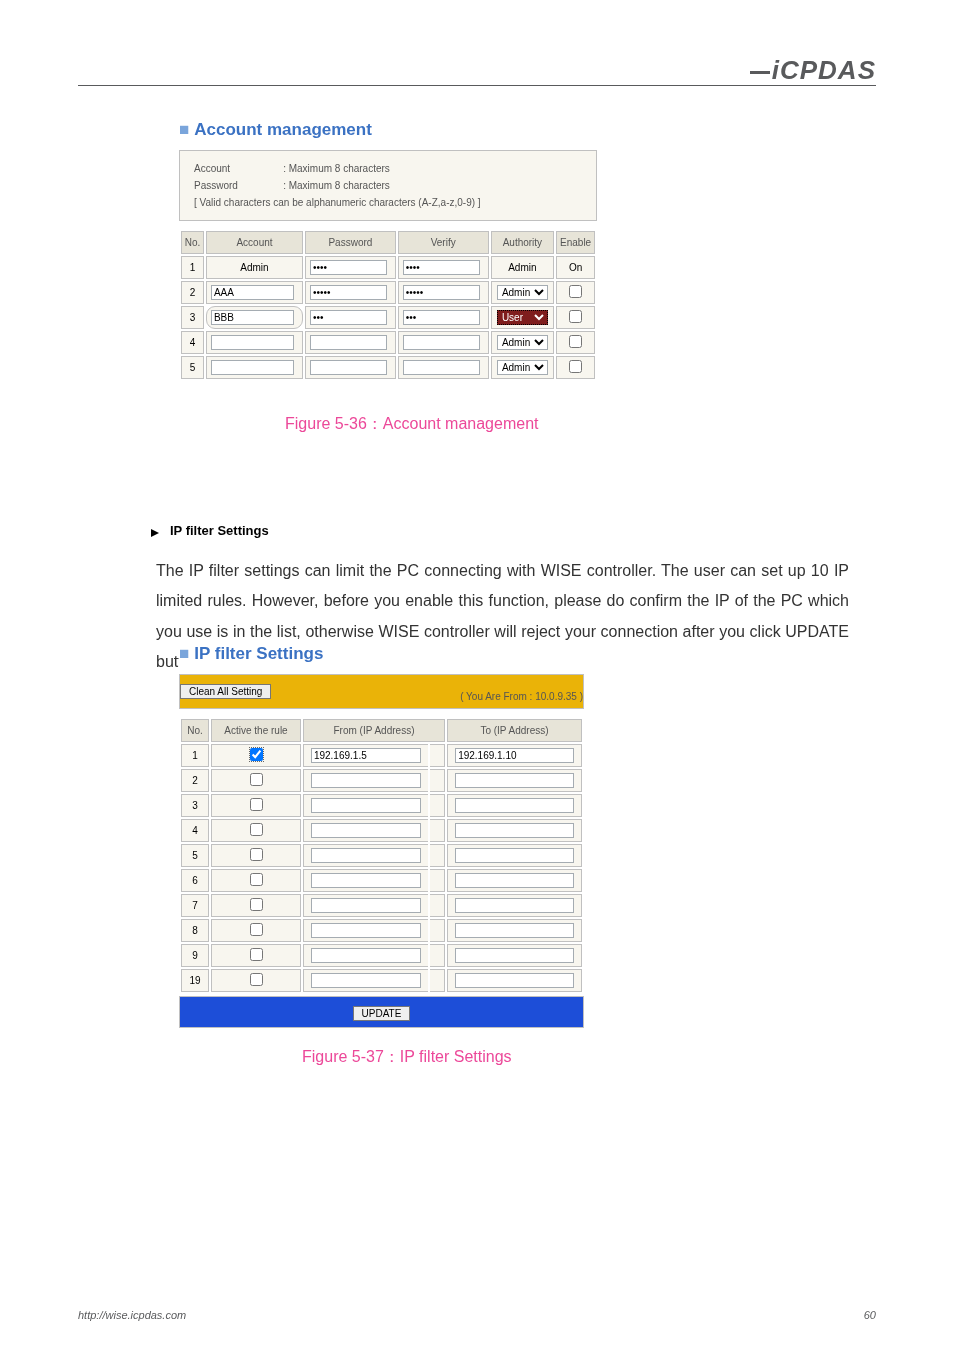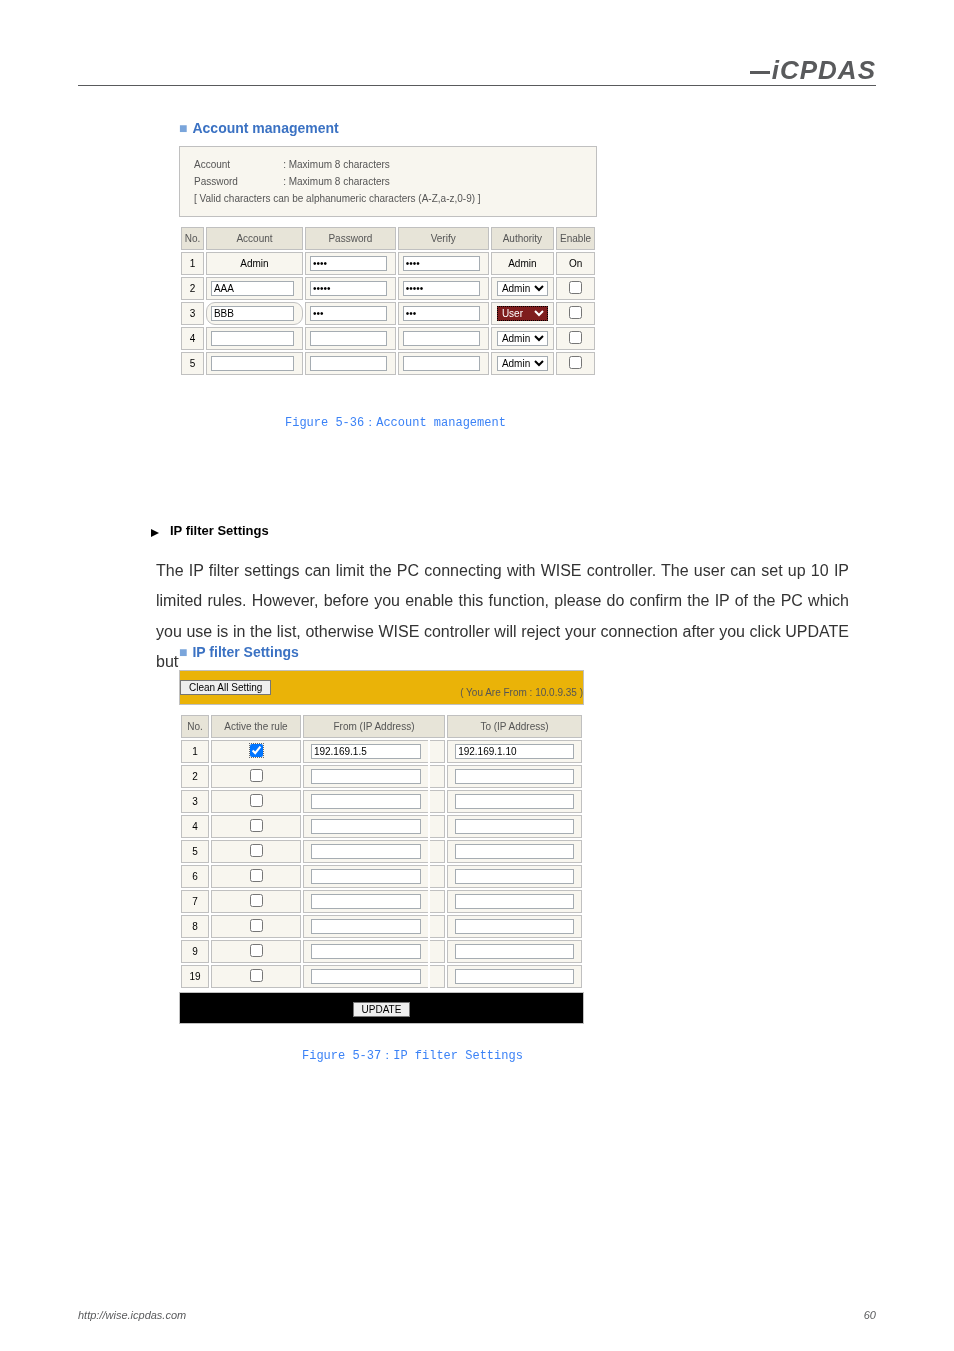--- a/index.html
+++ b/index.html
@@ -23,23 +23,22 @@
       right: 78px;
       font-style: italic;
       font-weight: 900;
       font-size: 26px;
       color: #595a5c;
       letter-spacing: 1px;
     }
     .logo .dash { position: relative; display: inline-block; width: 20px; height: 3px; background: #595a5c; vertical-align: middle; margin-right: 2px; }
     .figure-caption {
       position: absolute;
-      font-size: 12px;
-      color: #3b82f6;
-      font-family: Liberation Mono, monospace;
+      font-size: 16px;
+      color: #ec4899;
     }
     .fig-caption-1 { top: 414px; left: 285px; }
     .fig-caption-2 { top: 1047px; left: 302px; }
     .chevron-icon {
       position: absolute;
       top: 525px;
       left: 150px;
       font-size: 14px;
       color: #000;
     }
@@ -76,21 +75,21 @@
     .account-panel {
       position: absolute;
       top: 118px;
       left: 179px;
       width: 418px;
       background: #fff;
     }
     .panel-heading {
       color: #3b72c3;
       font-weight: bold;
-      font-size: 14px;
+      font-size: 17px;
       padding: 2px 0 10px 0;
     }
     .panel-heading .bullet { color: #7aa5db; margin-right: 5px; }
     .info-box {
       border: 1px solid #c0c0c0;
       background: #f8f6ef;
       padding: 8px 10px;
       font-size: 10px;
       color: #555;
       margin-bottom: 8px;
@@ -183,21 +182,21 @@
       vertical-align: middle;
     }
     .ip-table input[type="text"] {
       width: 95%;
       border: 1px solid #a5acb2;
       font-size: 10px;
       padding: 1px 2px;
     }
     .update-row {
       border: 1px solid #c0c0c0;
-      background: #000000;
+      background: #1d4ed8;
       text-align: center;
       padding: 6px 0;
       margin-top: 2px;
     }
     .dashed-checkbox { outline: 1px dotted #666; }
   </style>
 </head>
 <body>
 
 <div class="logo">

